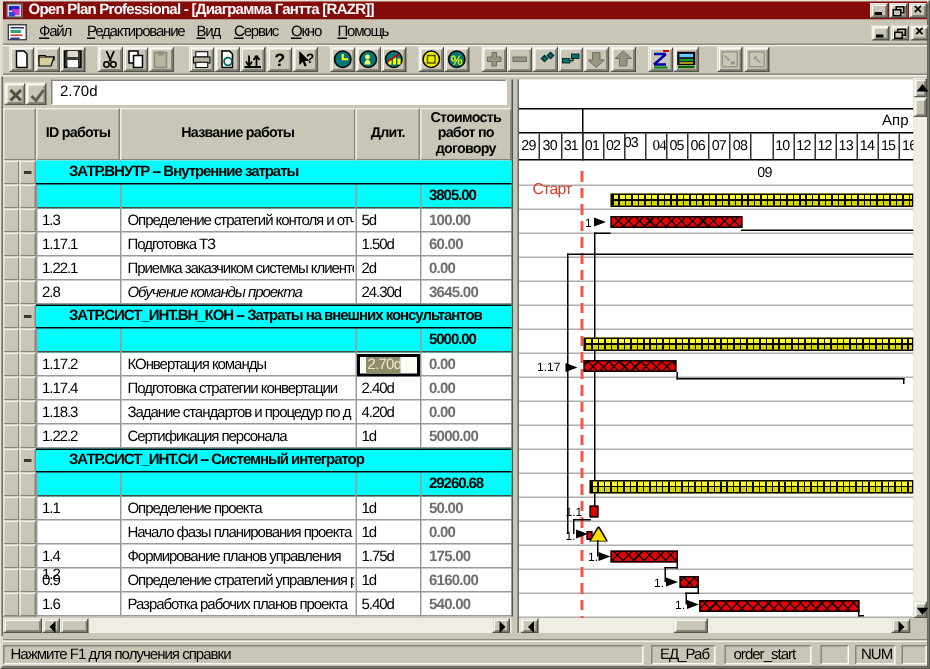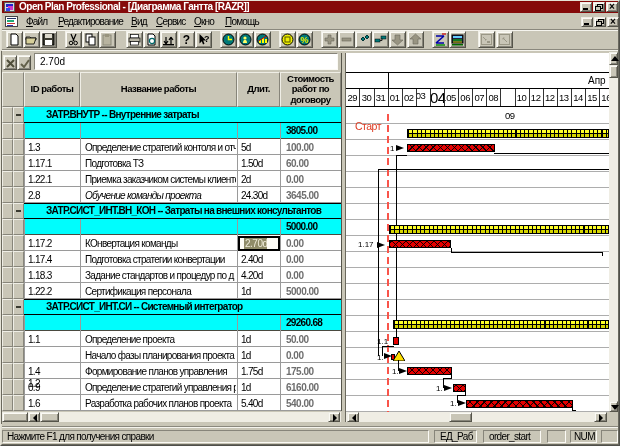--- a/index.html
+++ b/index.html
@@ -413,21 +413,21 @@
 <div class="abs" style="left:359.4px;top:89px;width:14.10px;height:17px;font-size:9.5px;letter-spacing:-0.5px;color:#000;text-align:center;line-height:17px;">30</div>
 <div class="abs" style="left:359.4px;top:89px;width:1px;height:17px;background:#333;"></div>
 <div class="abs" style="left:373.5px;top:89px;width:14.10px;height:17px;font-size:9.5px;letter-spacing:-0.5px;color:#000;text-align:center;line-height:17px;">31</div>
 <div class="abs" style="left:373.5px;top:89px;width:1px;height:17px;background:#333;"></div>
 <div class="abs" style="left:387.6px;top:89px;width:14.10px;height:17px;font-size:9.5px;letter-spacing:-0.5px;color:#000;text-align:center;line-height:17px;">01</div>
 <div class="abs" style="left:387.6px;top:89px;width:1px;height:17px;background:#333;"></div>
 <div class="abs" style="left:401.7px;top:89px;width:14.10px;height:17px;font-size:9.5px;letter-spacing:-0.5px;color:#000;text-align:center;line-height:17px;">02</div>
 <div class="abs" style="left:401.7px;top:89px;width:1px;height:17px;background:#333;"></div>
 <div class="abs" style="left:415.8px;top:87px;width:14.10px;height:17px;font-size:9.5px;letter-spacing:-0.5px;color:#000;text-align:left;line-height:17px;">03</div>
 <div class="abs" style="left:415.8px;top:89px;width:1px;height:17px;background:#333;"></div>
-<div class="abs" style="left:429.9px;top:89px;width:14.10px;height:17px;font-size:15px;letter-spacing:-0.5px;color:#000;text-align:left;line-height:17px;">04</div>
+<div class="abs" style="left:429.9px;top:89px;width:14.10px;height:17px;font-size:10px;letter-spacing:-0.5px;color:#000;text-align:right;line-height:17px;font-family:Liberation Serif, serif;">04</div>
 <div class="abs" style="left:429.9px;top:89px;width:1px;height:17px;background:#333;"></div>
 <div class="abs" style="left:444.0px;top:89px;width:14.10px;height:17px;font-size:9.5px;letter-spacing:-0.5px;color:#000;text-align:center;line-height:17px;">05</div>
 <div class="abs" style="left:444.0px;top:89px;width:1px;height:17px;background:#333;"></div>
 <div class="abs" style="left:458.1px;top:89px;width:14.10px;height:17px;font-size:9.5px;letter-spacing:-0.5px;color:#000;text-align:center;line-height:17px;">06</div>
 <div class="abs" style="left:458.1px;top:89px;width:1px;height:17px;background:#333;"></div>
 <div class="abs" style="left:472.2px;top:89px;width:14.10px;height:17px;font-size:9.5px;letter-spacing:-0.5px;color:#000;text-align:center;line-height:17px;">07</div>
 <div class="abs" style="left:472.2px;top:89px;width:1px;height:17px;background:#333;"></div>
 <div class="abs" style="left:486.3px;top:89px;width:14.10px;height:17px;font-size:9.5px;letter-spacing:-0.5px;color:#000;text-align:center;line-height:17px;">08</div>
 <div class="abs" style="left:486.3px;top:89px;width:1px;height:17px;background:#333;"></div>
 <div class="abs" style="left:500.4px;top:107px;width:14.10px;height:17px;font-size:9.5px;letter-spacing:-0.5px;color:#000;text-align:right;line-height:17px;">09</div>

